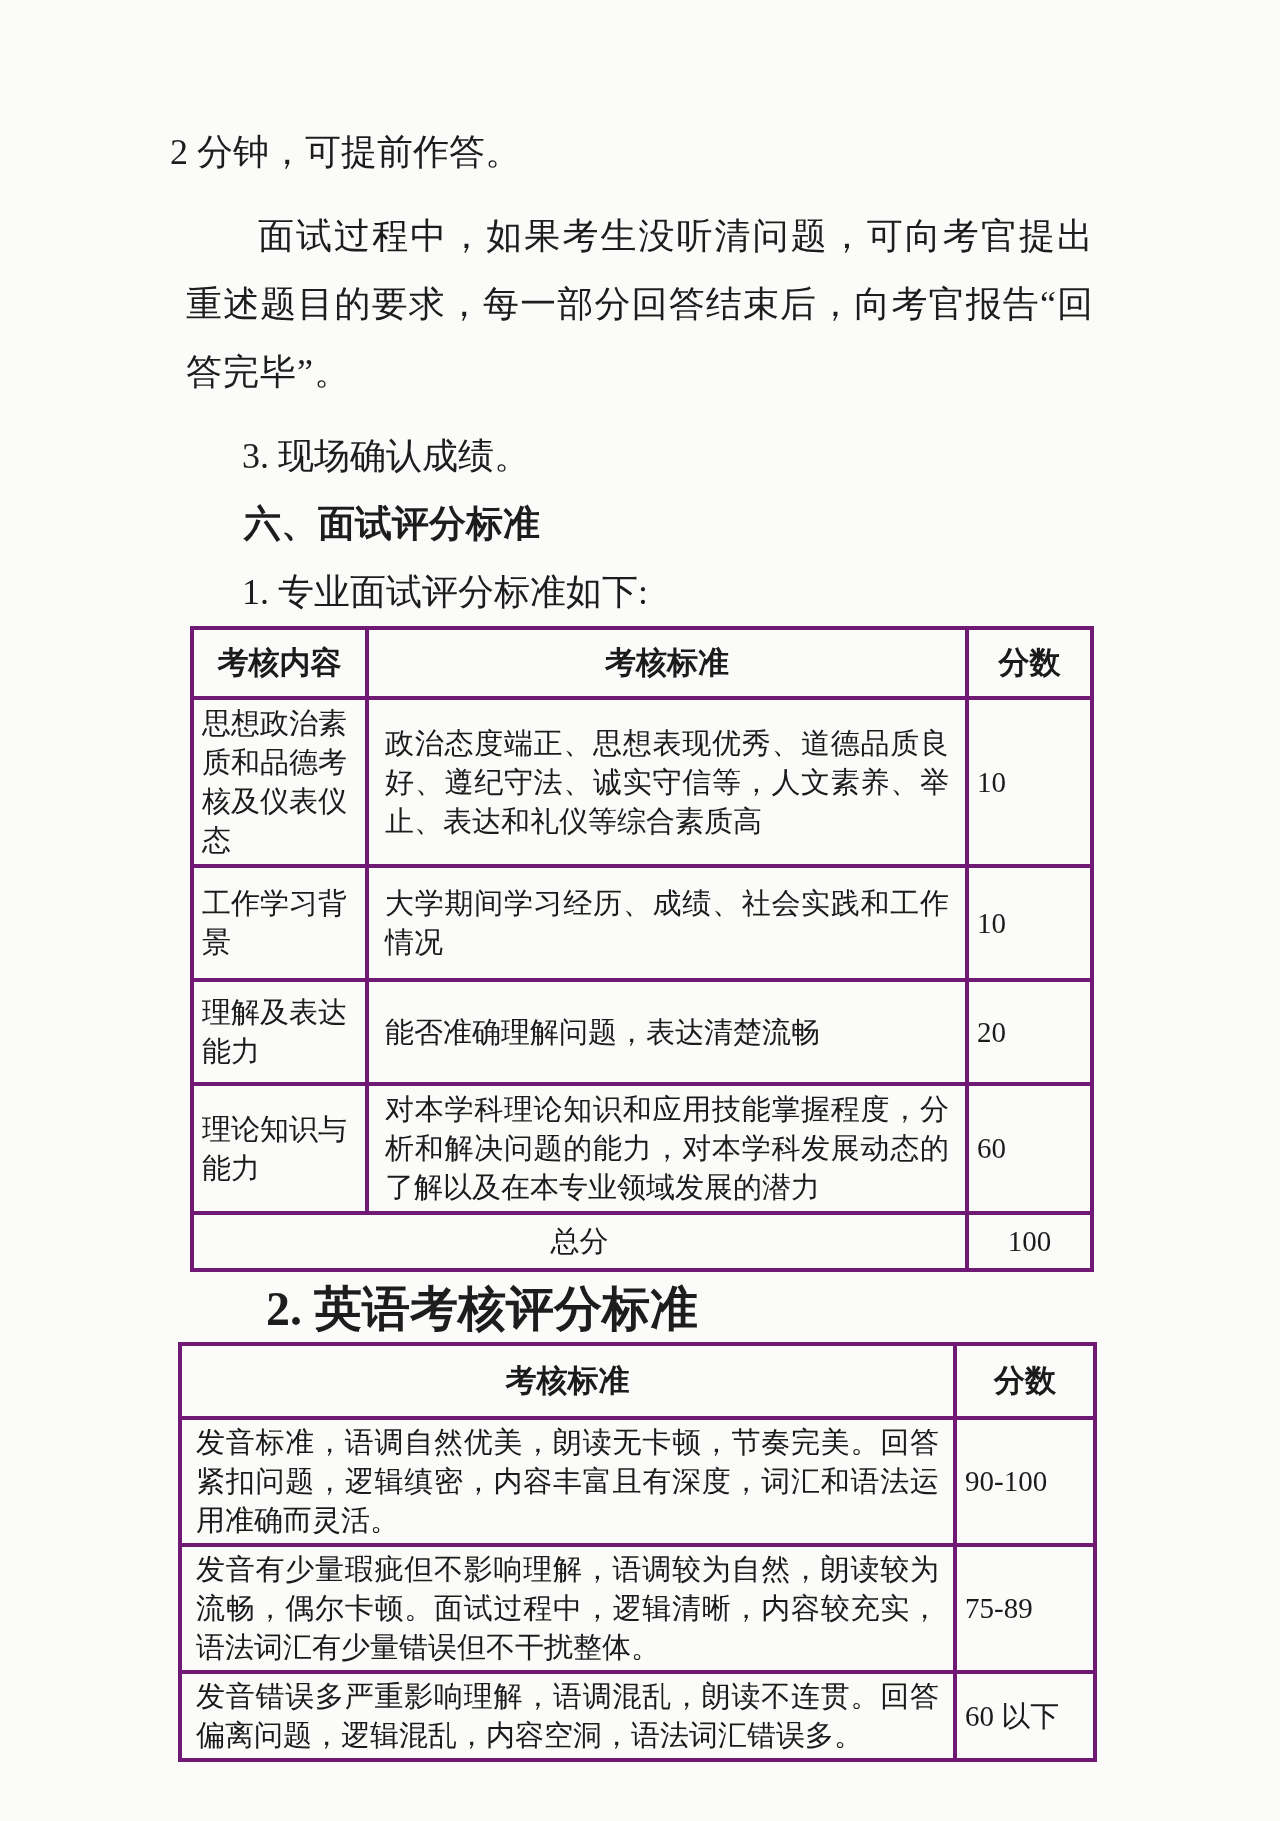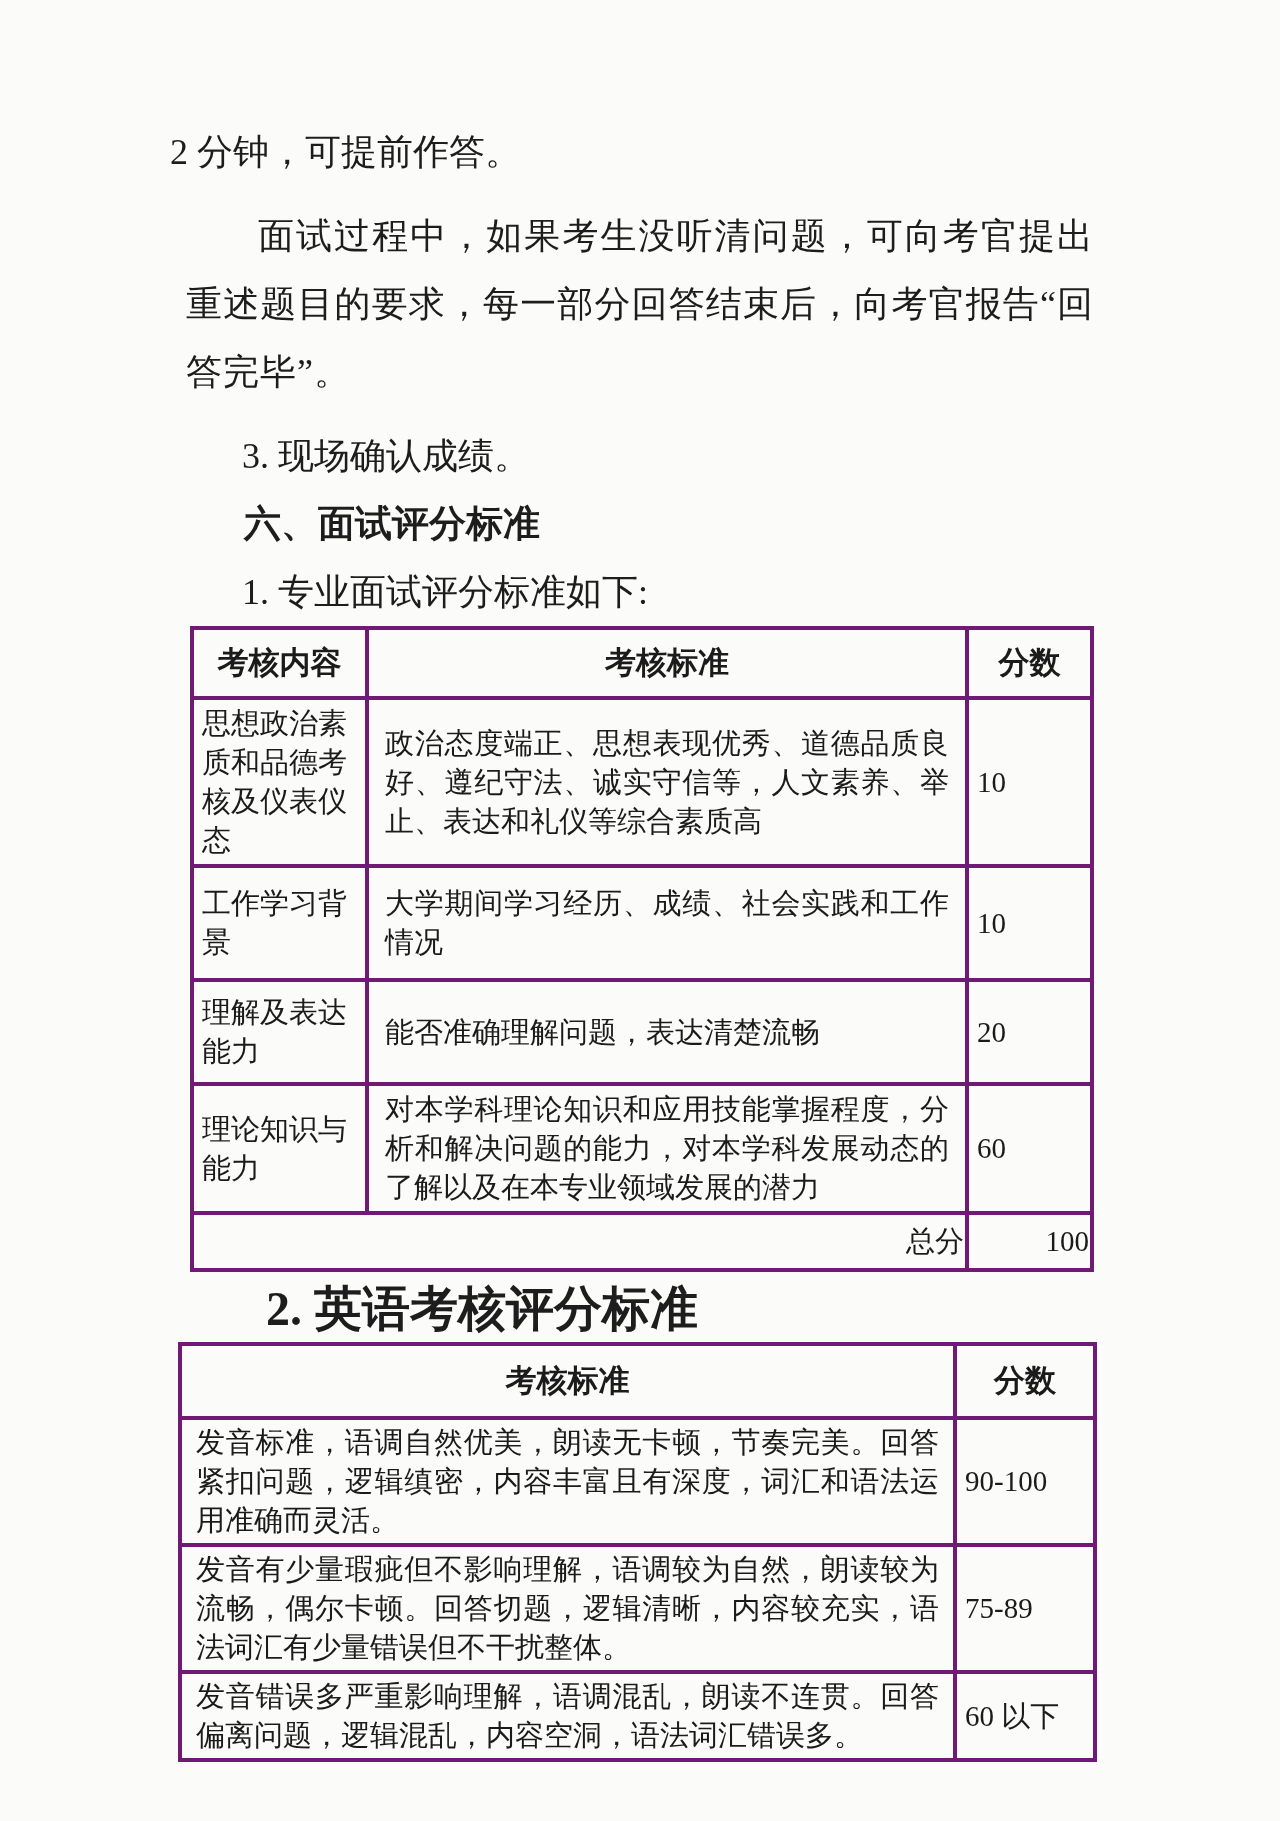--- a/index.html
+++ b/index.html
@@ -90,21 +90,21 @@
   }
   td.cell-center {
     padding: 4px 8px;
   }
   td.cell-std {
     text-align: justify;
     padding: 4px 16px;
   }
   .t1 tr.tr-loose td { padding-top: 16px; padding-bottom: 16px; }
   .t1 tr.tr-mid td   { padding-top: 11px; padding-bottom: 11px; }
-  .t1 tr.tr-total td { padding-top: 7px;  padding-bottom: 7px; text-align: right; }
+  .t1 tr.tr-total td { padding-top: 7px;  padding-bottom: 7px; text-align: center; }
   .t2 td.cell-std { padding: 3px 14px; }
   .t2 td.cell-center { font-size: 29px; }
   .t2 th { padding: 14px 6px; }
 
   .english-subtitle {
     font-size: 48px;
     line-height: 58px;
     margin: 8px 0 0 0;
     text-indent: 2em;
     white-space: nowrap;
@@ -179,21 +179,21 @@
         <th>考核标准</th>
         <th>分数</th>
       </tr>
     </thead>
     <tbody>
       <tr>
         <td class="cell-std">发音标准，语调自然优美，朗读无卡顿，节奏完美。回答紧扣问题，逻辑缜密，内容丰富且有深度，词汇和语法运用准确而灵活。</td>
         <td class="cell-center">90-100</td>
       </tr>
       <tr>
-        <td class="cell-std">发音有少量瑕疵但不影响理解，语调较为自然，朗读较为流畅，偶尔卡顿。回答切题，逻辑清晰，内容较充实，语法词汇有少量错误但不干扰整体。</td>
+        <td class="cell-std">发音有少量瑕疵但不影响理解，语调较为自然，朗读较为流畅，偶尔卡顿。面试过程中，逻辑清晰，内容较充实，语法词汇有少量错误但不干扰整体。</td>
         <td class="cell-center">75-89</td>
       </tr>
       <tr>
         <td class="cell-std">发音错误多严重影响理解，语调混乱，朗读不连贯。回答偏离问题，逻辑混乱，内容空洞，语法词汇错误多。</td>
         <td class="cell-center">60 以下</td>
       </tr>
     </tbody>
   </table>
 
 </div>

